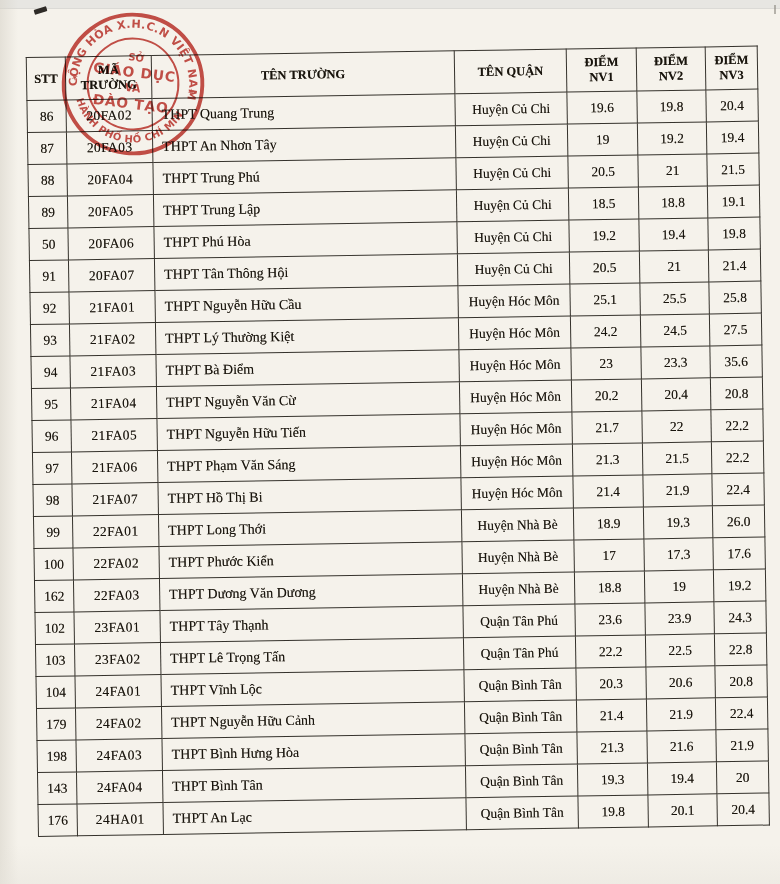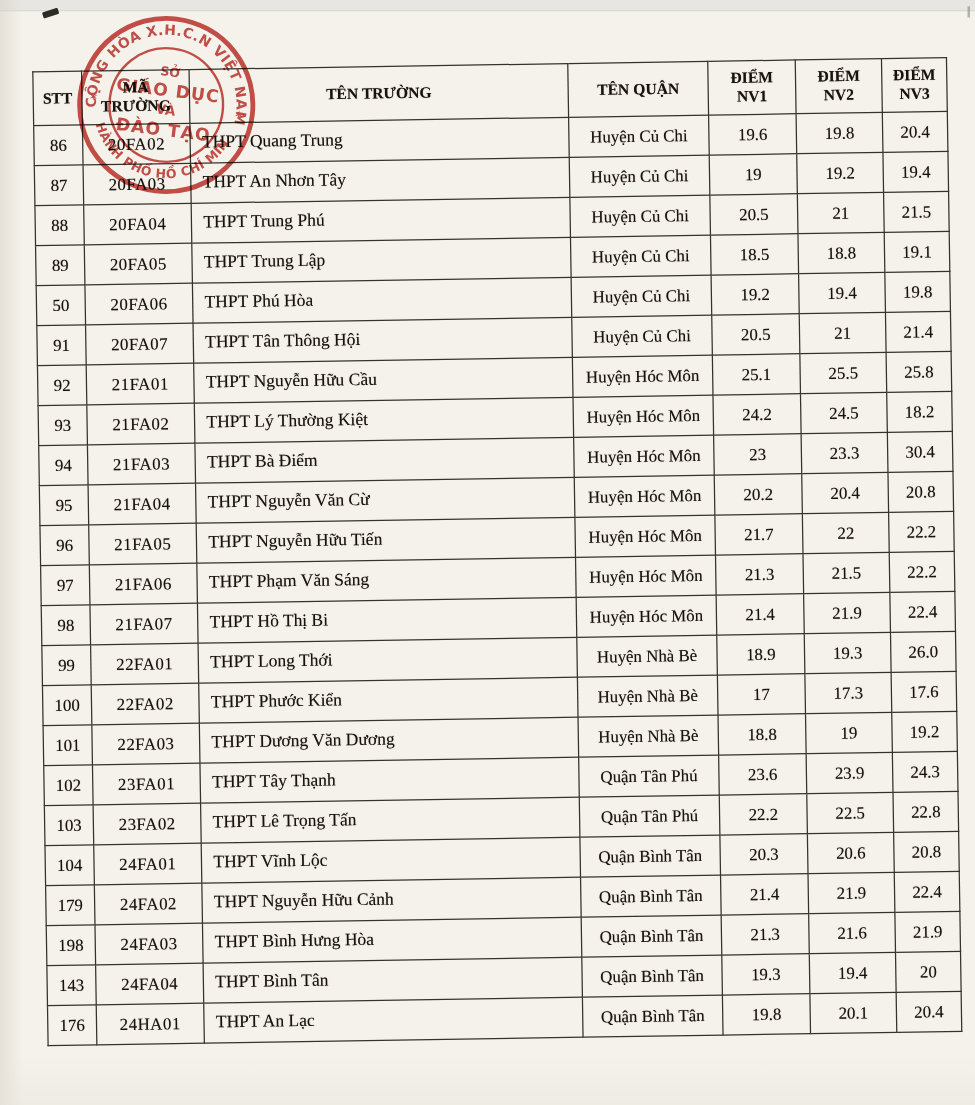--- a/index.html
+++ b/index.html
@@ -170,30 +170,30 @@
           <td class="col-nv2">25.5</td>
           <td class="col-nv3">25.8</td>
         </tr>
         <tr>
           <td class="col-stt">93</td>
           <td class="col-code">21FA02</td>
           <td class="col-school">THPT Lý Thường Kiệt</td>
           <td class="col-district">Huyện Hóc Môn</td>
           <td class="col-nv1">24.2</td>
           <td class="col-nv2">24.5</td>
-          <td class="col-nv3">18.2</td>
+          <td class="col-nv3">27.5</td>
         </tr>
         <tr>
           <td class="col-stt">94</td>
           <td class="col-code">21FA03</td>
           <td class="col-school">THPT Bà Điểm</td>
           <td class="col-district">Huyện Hóc Môn</td>
           <td class="col-nv1">23</td>
           <td class="col-nv2">23.3</td>
-          <td class="col-nv3">30.4</td>
+          <td class="col-nv3">35.6</td>
         </tr>
         <tr>
           <td class="col-stt">95</td>
           <td class="col-code">21FA04</td>
           <td class="col-school">THPT Nguyễn Văn Cừ</td>
           <td class="col-district">Huyện Hóc Môn</td>
           <td class="col-nv1">20.2</td>
           <td class="col-nv2">20.4</td>
           <td class="col-nv3">20.8</td>
         </tr>
@@ -236,21 +236,21 @@
         <tr>
           <td class="col-stt">100</td>
           <td class="col-code">22FA02</td>
           <td class="col-school">THPT Phước Kiển</td>
           <td class="col-district">Huyện Nhà Bè</td>
           <td class="col-nv1">17</td>
           <td class="col-nv2">17.3</td>
           <td class="col-nv3">17.6</td>
         </tr>
         <tr>
-          <td class="col-stt">101</td>
+          <td class="col-stt">162</td>
           <td class="col-code">22FA03</td>
           <td class="col-school">THPT Dương Văn Dương</td>
           <td class="col-district">Huyện Nhà Bè</td>
           <td class="col-nv1">18.8</td>
           <td class="col-nv2">19</td>
           <td class="col-nv3">19.2</td>
         </tr>
         <tr>
           <td class="col-stt">102</td>
           <td class="col-code">23FA01</td>

